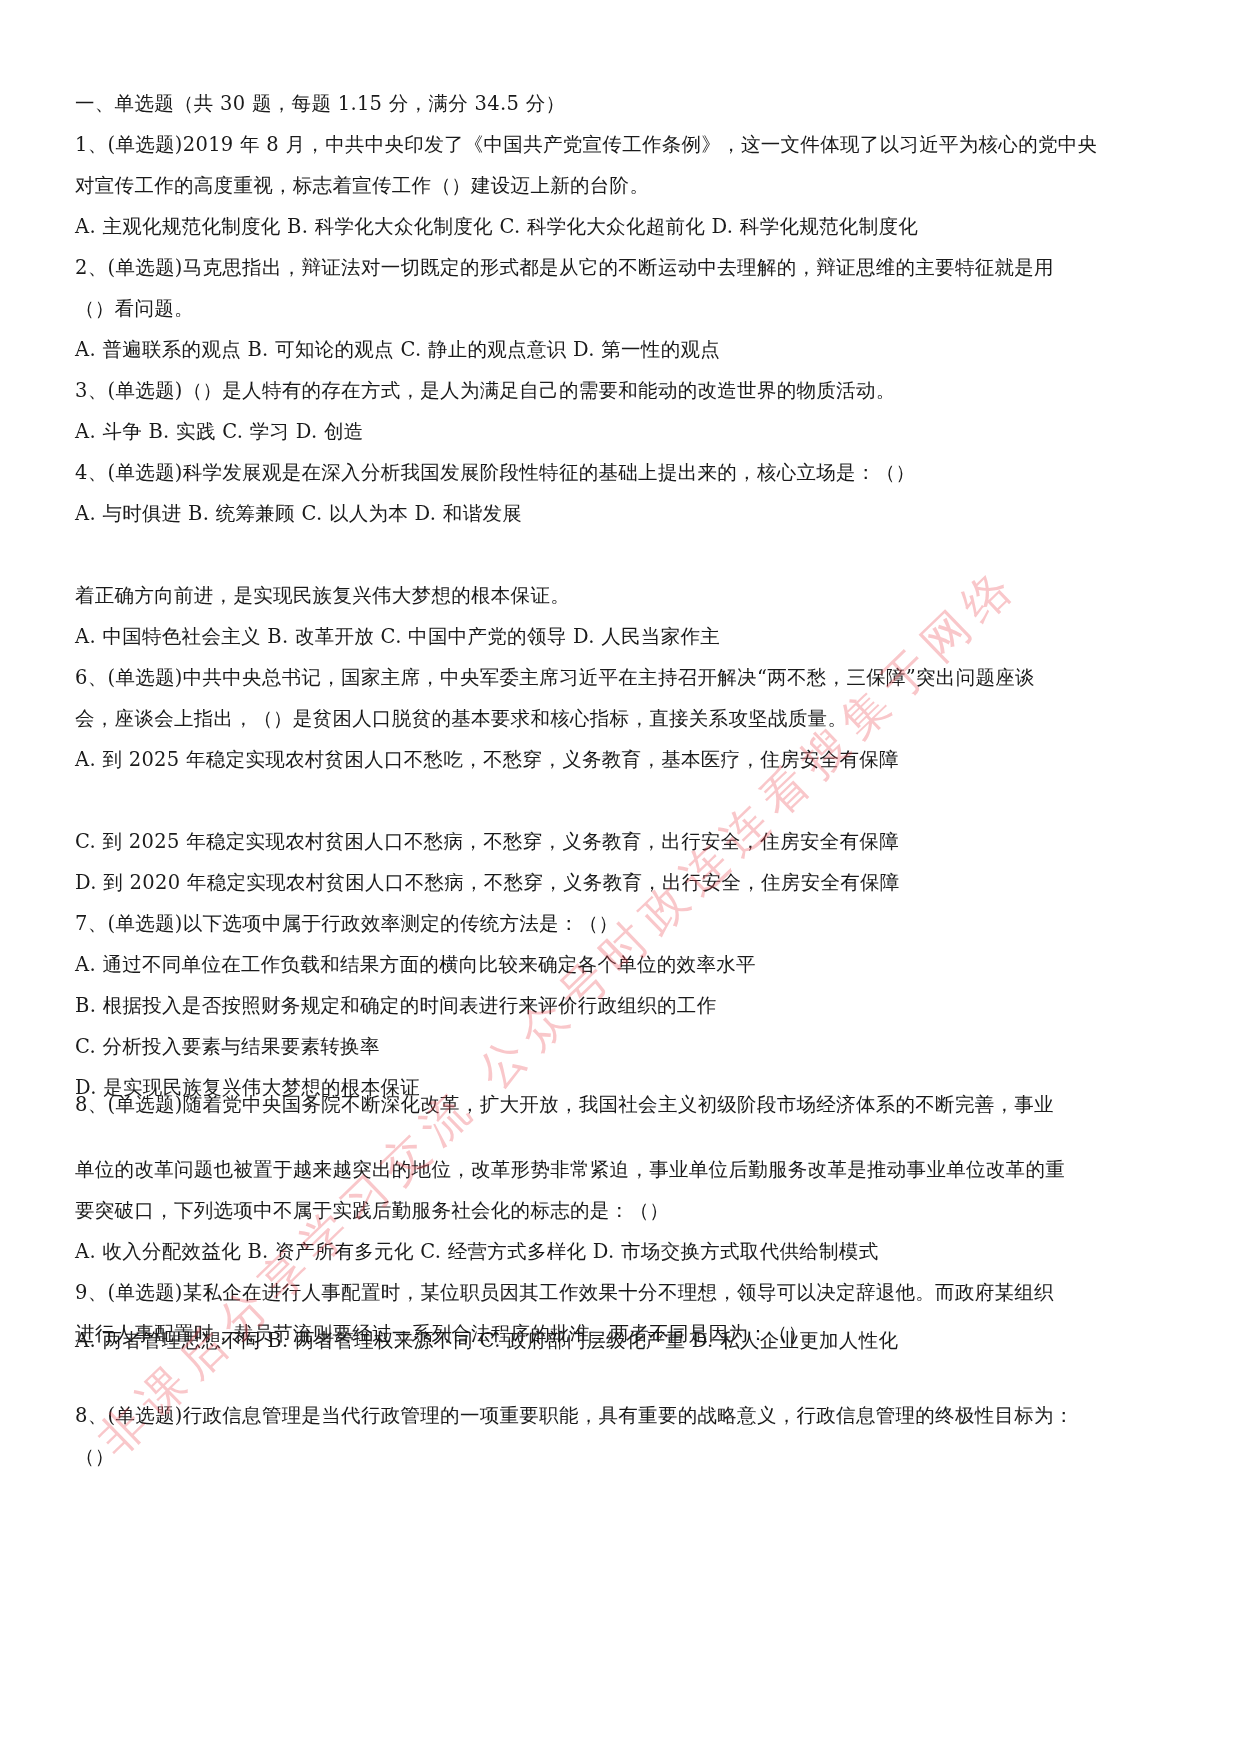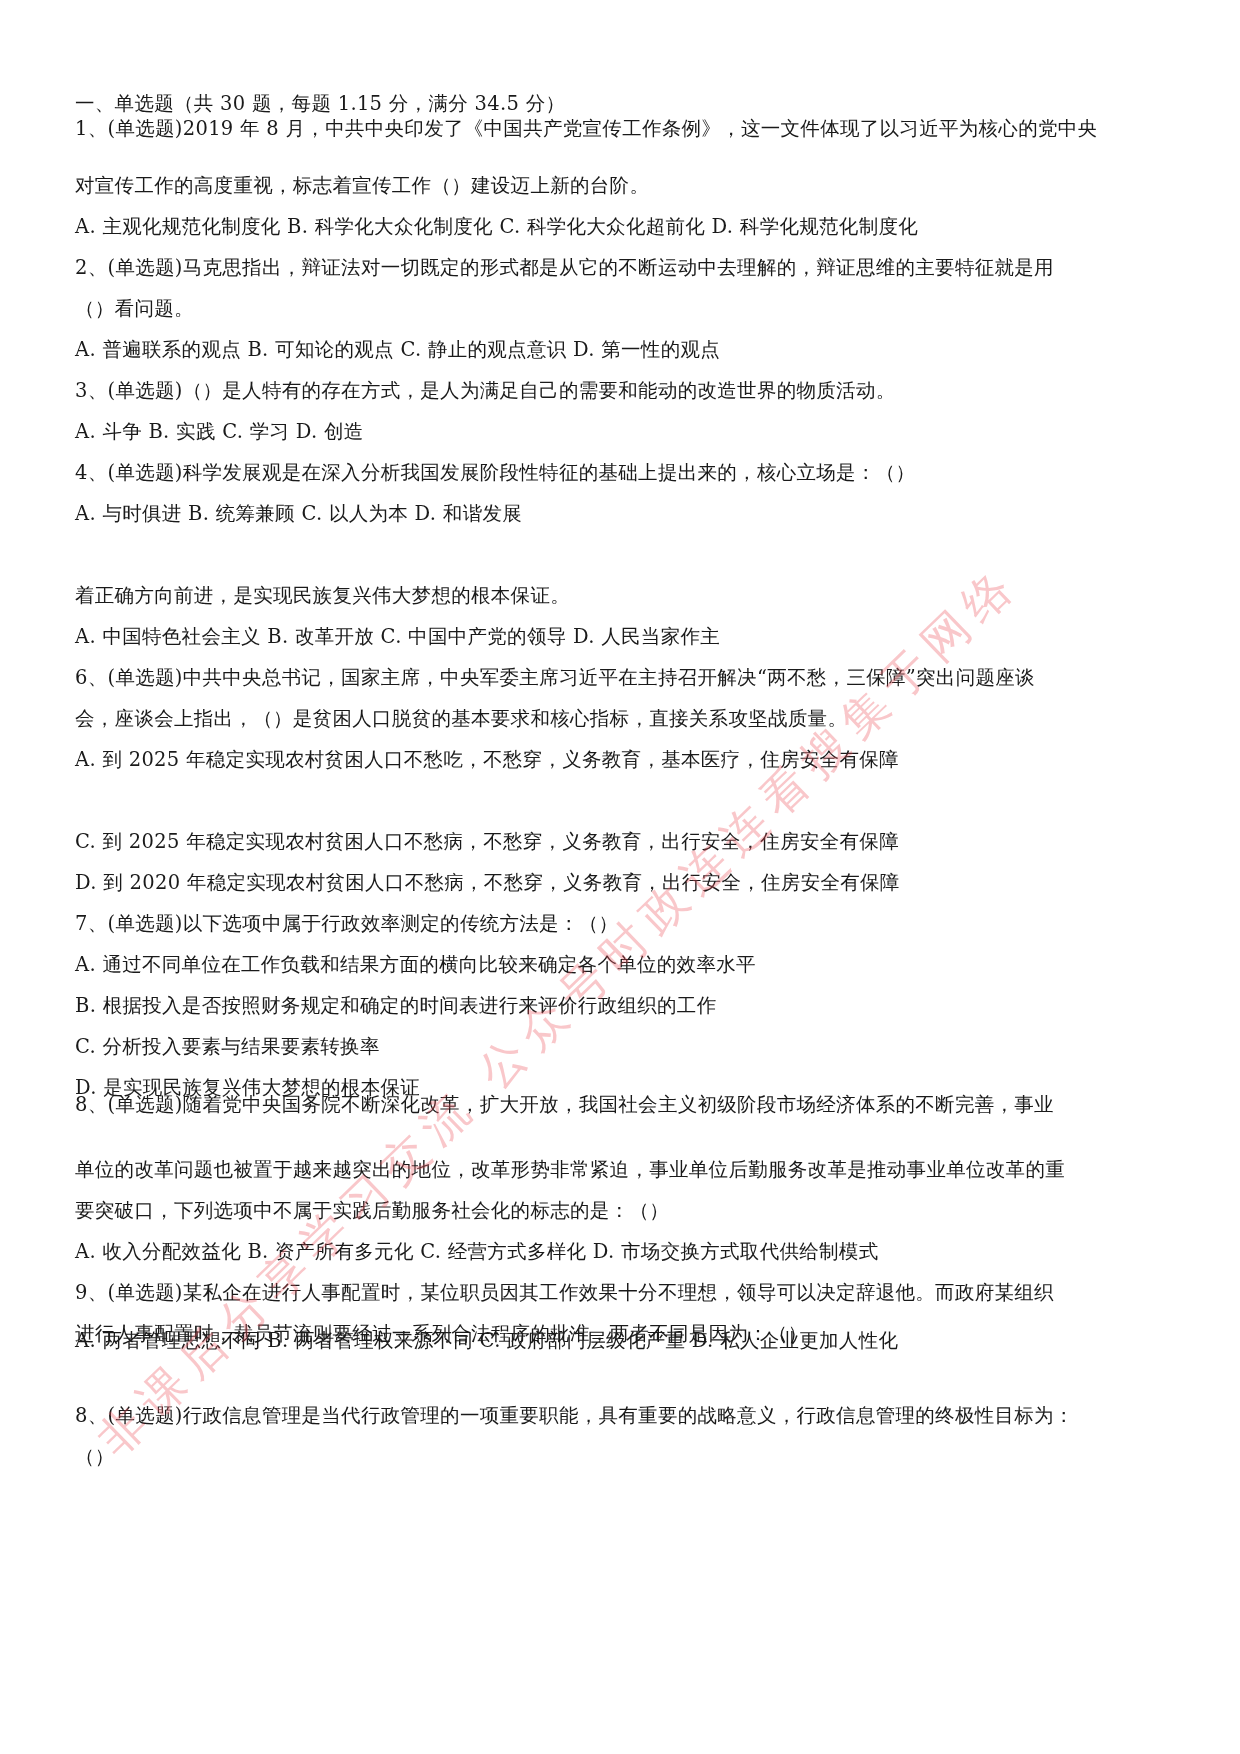--- a/index.html
+++ b/index.html
@@ -13,21 +13,21 @@
              font-size: 46px; color: rgba(235,80,90,0.32); letter-spacing: 10px; white-space: nowrap;
              font-family: "DejaVu Sans", sans-serif; font-weight: 300; }
 </style>
 </head>
 <body>
 
 <div class="page">
 
   <div class="line" style="top:92px">一、单选题（共 30 题，每题 1.15 分，满分 34.5 分）</div>
 
-  <div class="line" style="top:117px">1、(单选题)2019 年 8 月，中共中央印发了《中国共产党宣传工作条例》，这一文件体现了以习近平为核心的党中央</div>
+  <div class="line" style="top:133px">1、(单选题)2019 年 8 月，中共中央印发了《中国共产党宣传工作条例》，这一文件体现了以习近平为核心的党中央</div>
   <div class="line" style="top:174px">对宣传工作的高度重视，标志着宣传工作（）建设迈上新的台阶。</div>
   <div class="line" style="top:215px">A. 主观化规范化制度化 B. 科学化大众化制度化 C. 科学化大众化超前化 D. 科学化规范化制度化</div>
 
   <div class="line" style="top:256px">2、(单选题)马克思指出，辩证法对一切既定的形式都是从它的不断运动中去理解的，辩证思维的主要特征就是用</div>
   <div class="line" style="top:297px">（）看问题。</div>
   <div class="line" style="top:338px">A. 普遍联系的观点 B. 可知论的观点 C. 静止的观点意识 D. 第一性的观点</div>
 
   <div class="line" style="top:379px">3、(单选题)（）是人特有的存在方式，是人为满足自己的需要和能动的改造世界的物质活动。</div>
   <div class="line" style="top:420px">A. 斗争 B. 实践 C. 学习 D. 创造</div>
 

